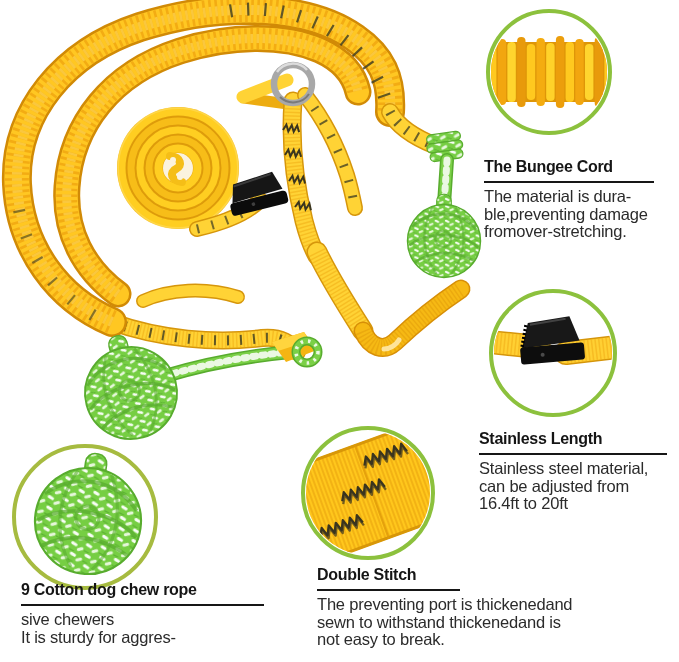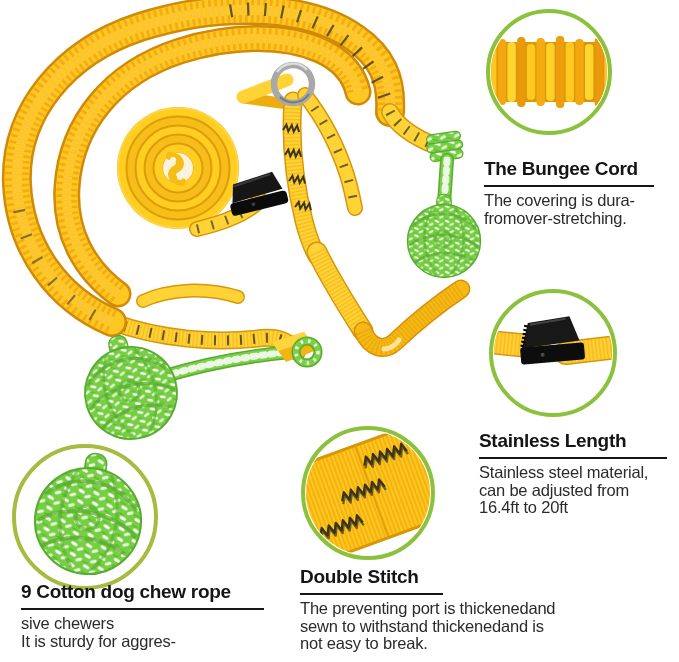--- a/index.html
+++ b/index.html
@@ -1,20 +1,20 @@
 <!DOCTYPE html>
 <html><head>
 <meta charset="utf-8">
 <style>
   html,body{margin:0;padding:0;background:#ffffff;}
   #stage{position:relative;width:679px;height:662px;background:#ffffff;overflow:hidden;
          font-family:"Liberation Sans",sans-serif;}
   #photo-svg{position:absolute;left:0;top:0;z-index:1;}
   .callout-text{position:absolute;z-index:2;color:#2d2d2d;}
-  .callout-title{font-size:19px;font-weight:700;color:#151515;letter-spacing:-0.3px;white-space:nowrap;}
+  .callout-title{font-size:16px;font-weight:700;color:#151515;letter-spacing:-0.3px;white-space:nowrap;}
   .callout-rule{height:0;border-bottom:2px solid #161616;margin:5px 0 5px 0;}
   .callout-body{font-size:16.5px;line-height:17.5px;color:#2b2b2b;letter-spacing:-0.2px;}
   .callout-body div{white-space:nowrap;}
 </style>
 </head>
 <body>
 
 <div id="stage">
 
 <svg id="photo-svg" width="679" height="662" viewBox="0 0 679 662">
@@ -263,36 +263,37 @@
       <use href="#ballG" transform="translate(88,521) scale(1.06) rotate(8)"></use>
     </g>
     <circle cx="85" cy="517" r="71" fill="none" stroke="#A6BB40" stroke-width="4"></circle>
   </g>
 </svg>
 
 <div class="callout-text" style="left:484px;top:158px;">
   <div class="callout-title">The Bungee Cord</div>
   <div class="callout-rule" style="width:170px;"></div>
   <div class="callout-body">
-    <div>The covering is dura-</div>
+    <div>The material is dura-</div>
+    <div>ble,preventing damage</div>
     <div>fromover-stretching.</div>
   </div>
 </div>
 
 <div class="callout-text" style="left:479px;top:430px;">
   <div class="callout-title">Stainless Length</div>
   <div class="callout-rule" style="width:188px;"></div>
   <div class="callout-body">
     <div>Stainless steel material,</div>
     <div>can be adjusted from</div>
     <div>16.4ft to 20ft</div>
   </div>
 </div>
 
-<div class="callout-text" style="left:300px;top:566px;">
+<div class="callout-text" style="left:317px;top:566px;">
   <div class="callout-title">Double Stitch</div>
   <div class="callout-rule" style="width:143px;"></div>
   <div class="callout-body">
     <div>The preventing port is thickenedand</div>
     <div>sewn to withstand thickenedand is</div>
     <div>not easy to break.</div>
   </div>
 </div>
 
 <div class="callout-text" style="left:21px;top:581px;">

